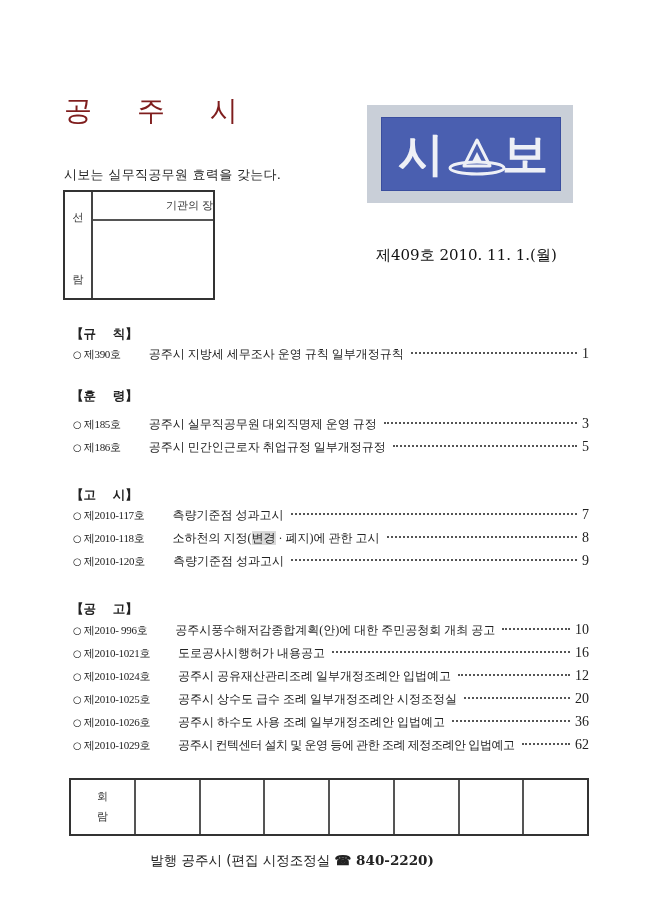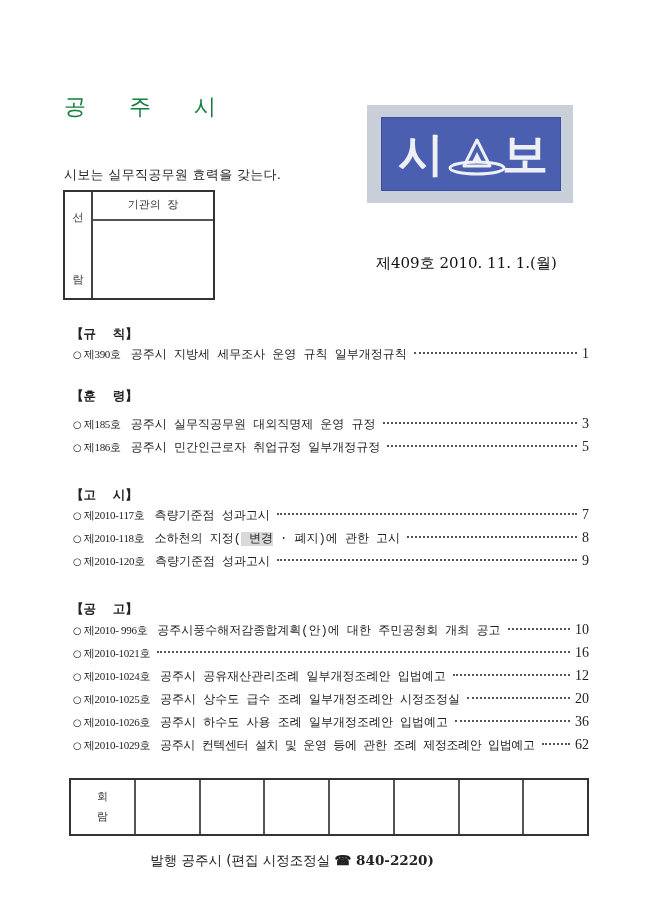--- a/index.html
+++ b/index.html
@@ -1,43 +1,43 @@
 <!DOCTYPE html>
 <html><head>
 <meta charset="utf-8">
 <style>
   html, body { margin:0; padding:0; background:#ffffff; }
   body { width:650px; height:920px; position:relative; overflow:hidden;
          font-family:"DejaVu Serif", "Liberation Serif", serif; color:#1a1a1a; }
   .abs { position:absolute; }
 
-  .city-title { left:64px; top:92px; font-family:"DejaVu Sans", sans-serif; font-size:22px; letter-spacing:18px; font-weight:normal; color:#15803d; }
+  .city-title { left:64px; top:92px; font-family:"DejaVu Sans", sans-serif; font-size:28px; letter-spacing:18px; font-weight:normal; color:#7f1d1d; }
   .notice { left:64px; top:166px; font-family:"DejaVu Sans", sans-serif; font-size:13px; color:#222; letter-spacing:0.3px; }
 
   .circ-box { left:63px; top:190px; width:152px; height:110px; border:2px solid #333; box-sizing:border-box; }
   .circ-left { position:absolute; left:0; top:0; width:28px; height:100%; border-right:2px solid #444; box-sizing:border-box; }
   .circ-left span { position:absolute; left:0; width:26px; text-align:center; font-family:"DejaVu Sans", sans-serif; font-size:11px; color:#333; }
-  .circ-head { position:absolute; left:28px; top:0; right:0; height:27px; border-bottom:2px solid #555; text-align:center; line-height:26px; font-family:Liberation Mono, monospace; font-size:11px; color:#333; }
+  .circ-head { position:absolute; left:28px; top:0; right:0; height:27px; border-bottom:2px solid #555; text-align:right; line-height:26px; font-family:Liberation Sans, sans-serif; font-size:11px; color:#333; }
 
   .logo { left:367px; top:105px; width:206px; height:98px; background:#c9cfd8; }
   .logo-inner { position:absolute; left:14px; top:12px; width:178px; height:72px; background:#4a5fb0; border:1px solid #3a4e9e; }
   .logo-si { position:absolute; left:16px; top:8px; font-family:"DejaVu Sans", sans-serif; font-weight:bold; font-size:46px; color:#eef0f6; line-height:56px; }
   .logo-bo { position:absolute; right:12px; top:8px; font-family:"DejaVu Sans", sans-serif; font-weight:bold; font-size:46px; color:#eef0f6; line-height:56px; }
   .logo-mark { position:absolute; left:66px; top:14px; width:58px; height:48px; }
 
-  .issue { left:376px; top:246px; font-size:15px; color:#111;margin-top:8px; }
+  .issue { left:376px; top:246px; font-size:15px; color:#111; }
 
   .section-head { font-family:"DejaVu Sans", sans-serif; font-size:12.5px; font-weight:bold; color:#222; left:71px; }
   .entry { left:73px; width:516px; height:20px; display:flex; align-items:baseline; font-size:12.5px; color:#222; }
   .entry .bullet { font-family:"DejaVu Sans", sans-serif; font-size:10px; margin-right:2px; }
   .entry .num { font-family:"Liberation Serif", serif; font-size:11px; letter-spacing:-0.3px; white-space:pre; }
-  .entry .title { font-family:Liberation Mono, monospace; font-size:12px; white-space:nowrap; margin-left:10px; }
+  .entry .title { font-family:Liberation Serif, serif; font-size:12px; white-space:nowrap; margin-left:28px; }
   .entry .dots { flex:1; border-bottom:2px dotted #555; margin:0 5px 0 7px; transform:translateY(-4px); min-width:20px; }
   .entry .page { font-family:"Liberation Serif", serif; font-size:14px; }
-  .hl { background:#d9d9d9;padding-left:8px; }
+  .hl { background:#d9d9d9; }
 
   .reply { left:69px; top:778px; width:520px; height:58px; border:2px solid #333; box-sizing:border-box; display:flex; }
   .reply-cell { flex:1; border-left:2px solid #555; box-sizing:border-box; }
   .reply-cell:first-child { border-left:none; }
   .reply-label { display:flex; flex-direction:column; align-items:center; justify-content:center; font-family:"DejaVu Sans", sans-serif; font-size:11px; color:#333; line-height:20px; }
 
   .footer { left:0; width:584px; top:852px; text-align:center; font-family:"DejaVu Sans", sans-serif; font-size:13.5px; color:#222; }
   .footer .b { font-weight:bold; font-family:"DejaVu Serif", serif; }
 </style>
 </head>
@@ -120,20 +120,21 @@
 <div class="abs entry" style="top:622px">
   <span class="bullet">○</span>
   <span class="num">제2010- 996호</span>
   <span class="title">공주시풍수해저감종합계획(안)에 대한 주민공청회 개최 공고</span>
   <span class="dots"></span>
   <span class="page">10</span>
 </div>
 <div class="abs entry" style="top:645px">
   <span class="bullet">○</span>
   <span class="num">제2010-1021호</span>
+  <span class="title">도로공사시행허가 내용공고</span>
   <span class="dots"></span>
   <span class="page">16</span>
 </div>
 <div class="abs entry" style="top:668px">
   <span class="bullet">○</span>
   <span class="num">제2010-1024호</span>
   <span class="title">공주시 공유재산관리조례 일부개정조례안 입법예고</span>
   <span class="dots"></span>
   <span class="page">12</span>
 </div>

